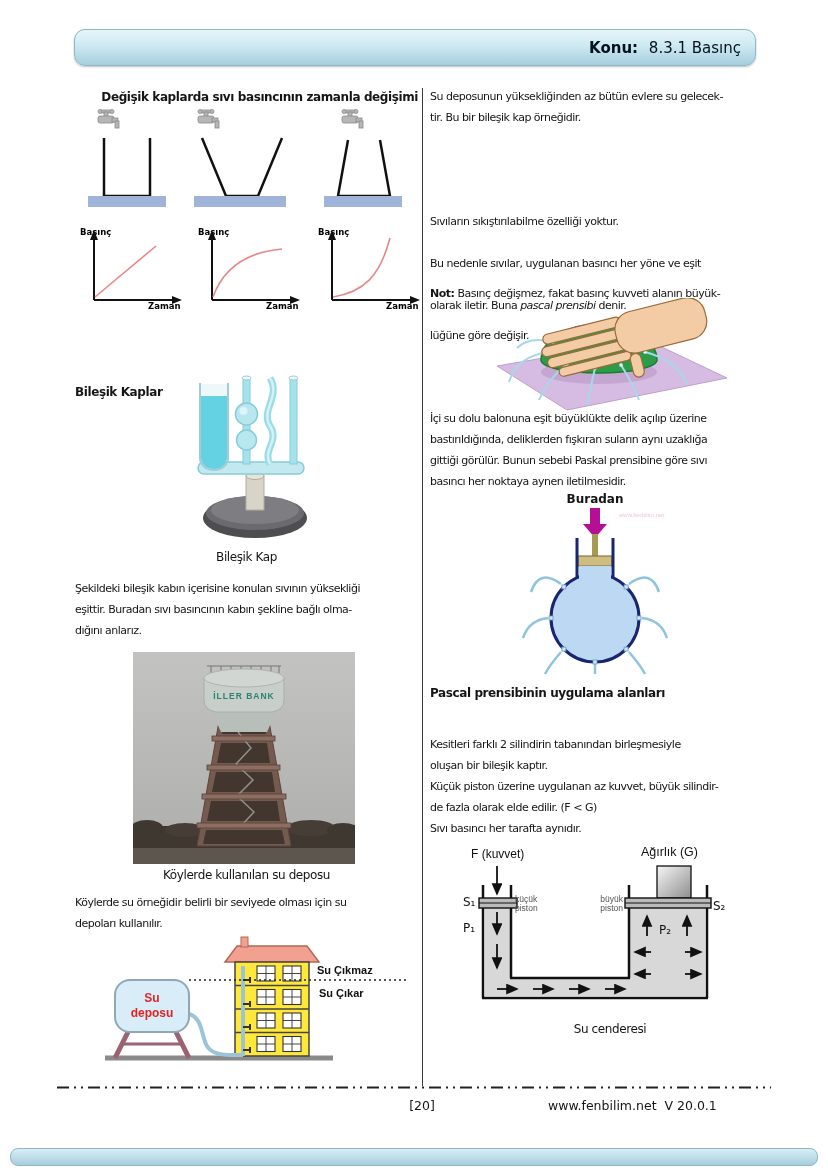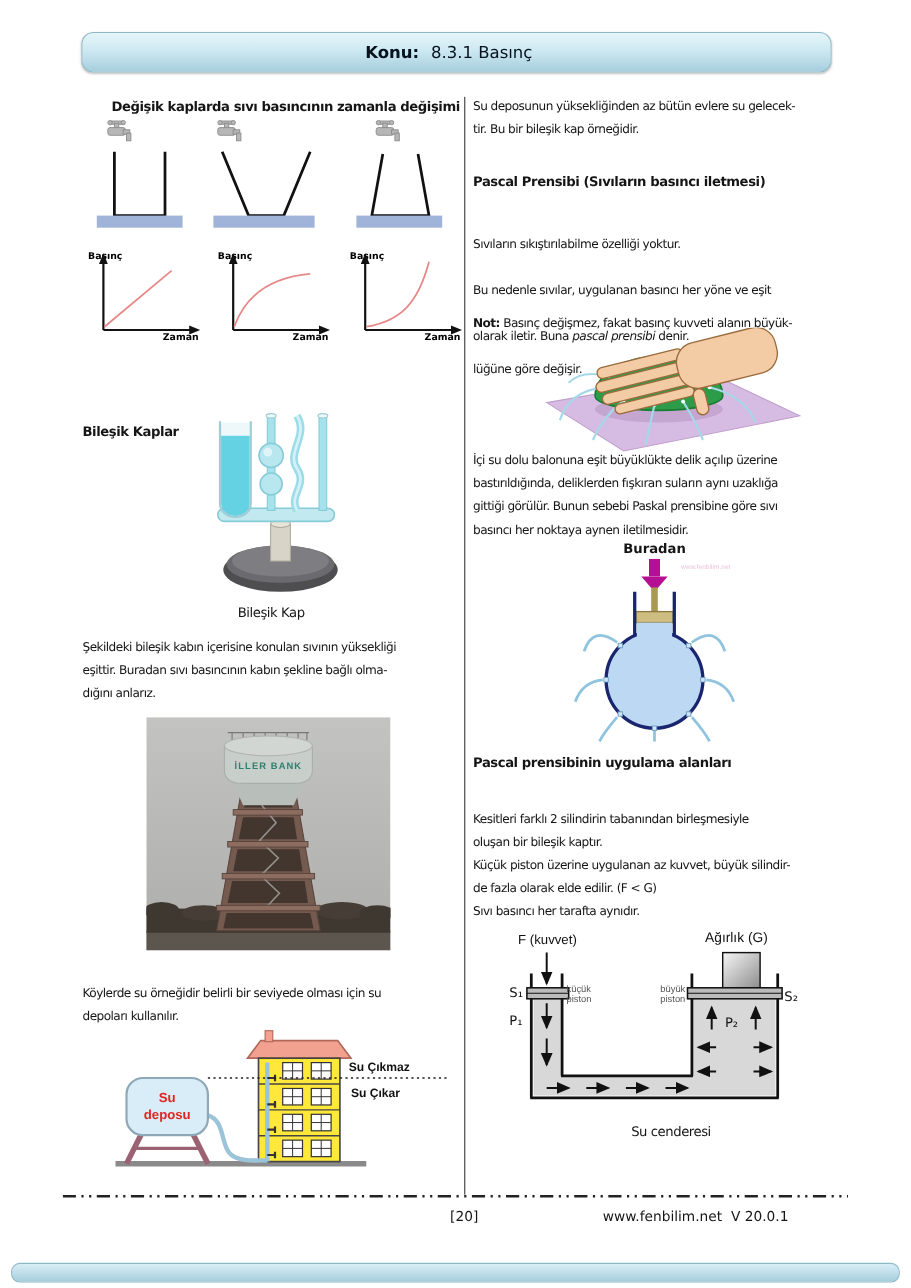--- a/index.html
+++ b/index.html
@@ -7,21 +7,21 @@
         font-family:"DejaVu Sans",sans-serif;color:#151515;}
   .abs{position:absolute;}
   .h{font-weight:bold;font-size:12px;letter-spacing:-0.4px;}
   .para{font-size:11px;letter-spacing:-0.5px;line-height:21px;white-space:pre-line;}
   .b{font-weight:bold;}
   .center{text-align:center;}
   .caption{font-size:12px;letter-spacing:-0.4px;}
   #header-bar{left:74px;top:29px;width:682px;height:37px;border-radius:11px;
     background:linear-gradient(#e6f5fa 0%,#cde9f2 45%,#a6cedd 100%);
     border:1px solid #8db8c6;box-shadow:0 1px 2px rgba(0,0,0,.25);
-    text-align:center;line-height:37px;padding-right:14px;box-sizing:border-box;
+    text-align:right;line-height:37px;padding-right:14px;box-sizing:border-box;
     font-size:15px;color:#06121e;}
   #col-divider{left:422px;top:88px;width:1px;height:998px;background:#3a3a3a;}
   #footer-bar{left:10px;right:10px;bottom:5px;height:16px;border-radius:8px;
     background:linear-gradient(#d9eef6 0%,#a6cedd 100%);border:1px solid #8db8c6;}
   .sitefoot{font-size:12.5px;white-space:pre;}
   svg text{font-family:"Liberation Sans",sans-serif;}
   svg .comic{font-family:"DejaVu Sans",sans-serif;}
 </style>
 </head>
 <body>
@@ -172,20 +172,21 @@
       <line x1="108" y1="14" x2="108" y2="19"></line>
         <line x1="118" y1="14" x2="118" y2="19"></line>
         <line x1="128" y1="14" x2="128" y2="20"></line>
       <line x1="138" y1="14" x2="138" y2="21"></line>
         <line x1="146" y1="14" x2="146" y2="21"></line>
     </g>
     <path d="M71,26 L71,48 Q71,58 83,60 L139,60 Q151,58 151,48 L151,26 Z" fill="#c8cec9" stroke="#a8aeaa"></path>
     <ellipse cx="111" cy="26" rx="40" ry="9" fill="#d2d6d2" stroke="#b0b4b0"></ellipse>
     <text x="111" y="47" font-size="8.5" font-weight="bold" fill="#2e8070" text-anchor="middle" letter-spacing="1">İLLER BANK</text>
   </svg>
+  <div class="abs caption center" style="left:75px;top:868px;width:343px;">Köylerde kullanılan su deposu</div>
 
   <div class="abs para" style="left:75px;top:892px;width:343px;">Köylerde su örneğidir belirli bir seviyede olması için su
 depoları kullanılır.</div>
 
   <svg class="abs" style="left:85px;top:936px;" width="335" height="148">
     <line x1="20" y1="122" x2="248" y2="122" stroke="#8a8a8a" stroke-width="5"></line>
     <polygon points="140,26 234,26 222,10 152,10" stroke="#b06858" stroke-width="1.5" fill="#f2a090"></polygon>
     <rect x="156" y="1" width="7" height="10" fill="#f2a090" stroke="#b06858"></rect>
     <rect x="150" y="26" width="74" height="94" stroke="#444" stroke-width="1.5" fill="#ffe83a"></rect>
     <line x1="150" y1="49.5" x2="224" y2="49.5" stroke="#444" stroke-width="1.3"></line>
@@ -240,21 +241,20 @@
     <text x="67" y="66" font-size="12" font-weight="bold" text-anchor="middle" fill="#e02424">Su</text>
     <text x="67" y="81" font-size="12" font-weight="bold" text-anchor="middle" fill="#e02424">deposu</text>
     <line x1="104" y1="44" x2="322" y2="44" stroke="#222" stroke-width="1.5" stroke-dasharray="2 3"></line>
     <text x="232" y="38" font-size="11" font-weight="bold" fill="#111">Su Çıkmaz</text>
     <text x="234" y="61" font-size="11" font-weight="bold" fill="#111">Su Çıkar</text>
   </svg>
 
   <div class="abs para" style="left:430px;top:86px;width:330px;">Su deposunun yüksekliğinden az bütün evlere su gelecek-
 tir. Bu bir bileşik kap örneğidir.</div>
 
-  <div class="abs h" style="left:430px;top:158px;width:330px;">Pascal Prensibi (Sıvıların basıncı iletmesi)</div>
 
   <div class="abs para" style="left:430px;top:190px;width:330px;">
     <span>Sıvıların sıkıştırılabilme özelliği yoktur.</span><br>
     <span>Bu nedenle sıvılar, uygulanan basıncı her yöne ve eşit</span><br>
     <span>olarak iletir. Buna </span><em>pascal prensibi</em><span> denir.</span>
   </div>
 
   <div class="abs para" style="left:430px;top:262px;width:330px;">
     <span class="b">Not:</span><span> Basınç değişmez, fakat basınç kuvveti alanın büyük-</span><br>
     <span>lüğüne göre değişir.</span>

